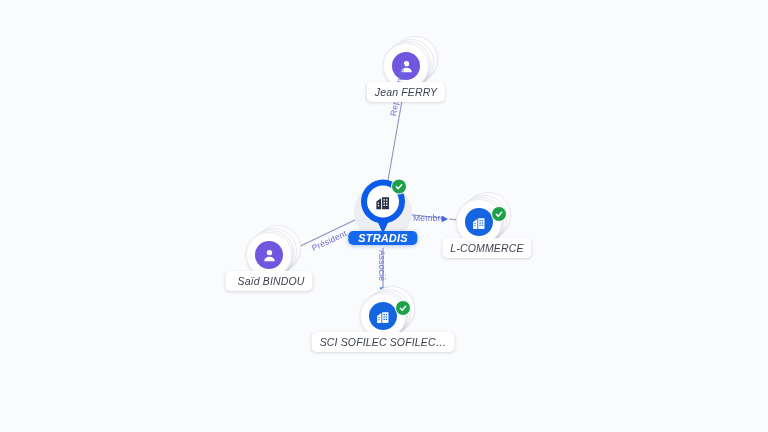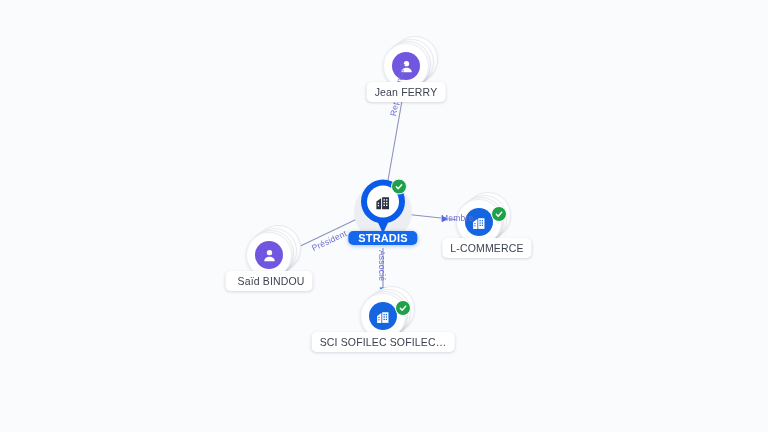--- a/index.html
+++ b/index.html
@@ -140,20 +140,21 @@
     white-space: nowrap;
     font-size: 10.5px;
     line-height: 14px;
     padding: 3px 8px;
     border-radius: 5px;
     background: #ffffff;
     color: #3d4250;
     box-shadow: 0 1px 3px rgba(30,40,70,0.16);
     letter-spacing: 0.15px;
     z-index: 8;
+    font-style: italic;
   }
   .node-label.primary {
     background: #1468ee;
     color: #ffffff;
     font-weight: bold;
     font-size: 11px;
     padding: 0 10px;
     box-shadow: 0 1px 4px rgba(18,80,200,0.35);
   }
 
@@ -307,19 +308,19 @@
         <svg width="8" height="8" viewBox="0 0 24 24" fill="none" stroke="#ffffff" stroke-width="4.4" stroke-linecap="round" stroke-linejoin="round">
           <polyline points="4,13 9.5,18.5 20,6.5"></polyline>
         </svg>
       </div>
     </div>
     <div class="node-label" style="left:0px; top:16px;">SCI SOFILEC SOFILEC…</div>
   </div>
 
   <div class="edge-label" style="left:388px; top:115px; transform: rotate(-80deg); transform-origin: left top;">Représentant</div>
 
-  <div class="edge-label" style="left:413px; top:213px;margin-left:28px;">Membre</div>
+  <div class="edge-label" style="left:413px; top:213px;">Membre</div>
 
   <div class="edge-label" style="left:310px; top:244px; transform: rotate(-25deg); transform-origin: left top;">Président</div>
 
   <div class="edge-label" style="left:387px; top:250px; transform: rotate(90deg); transform-origin: left top;">Associé</div>
 
 </div>
 
 </body></html>

